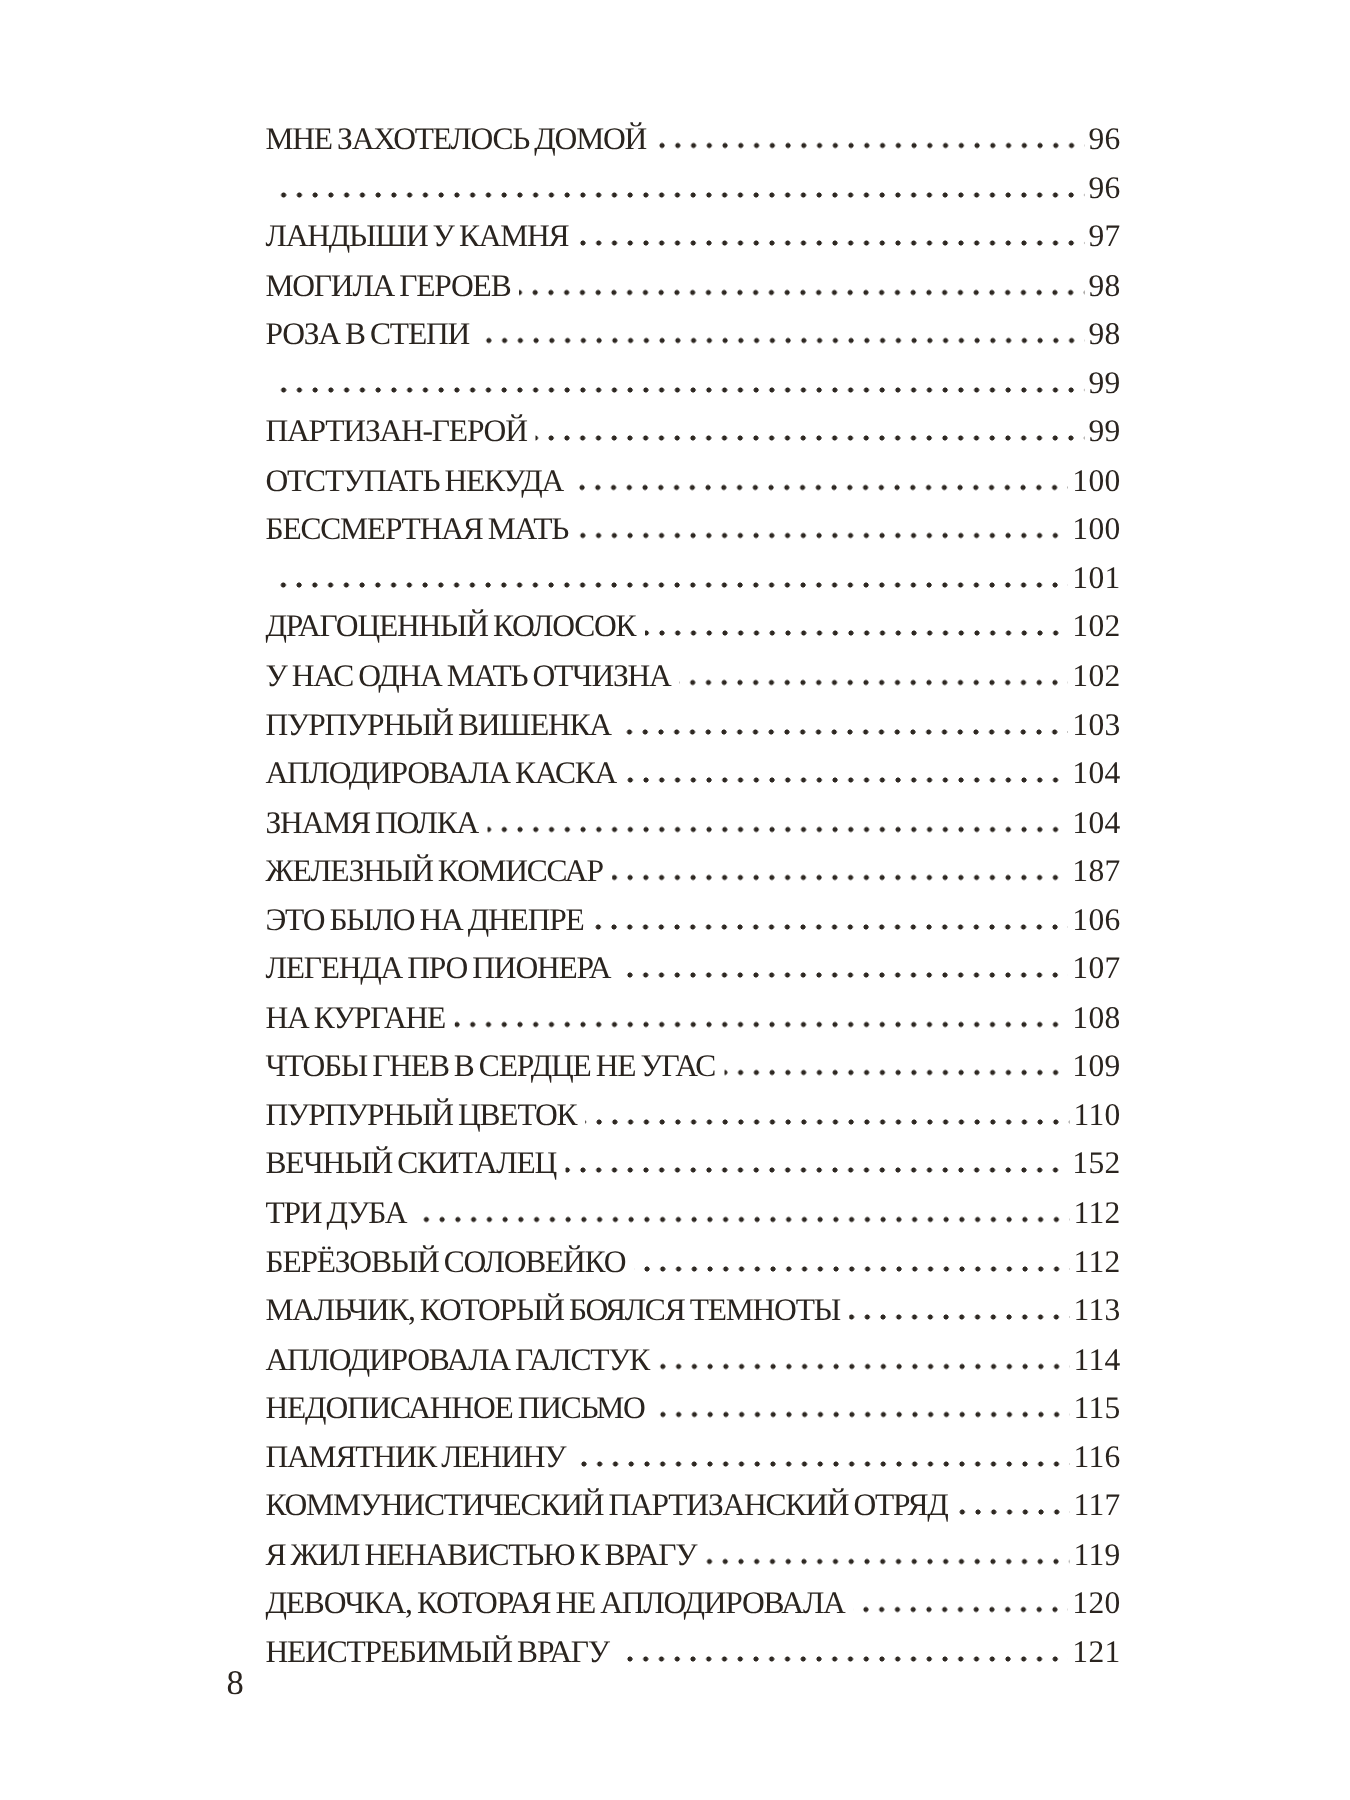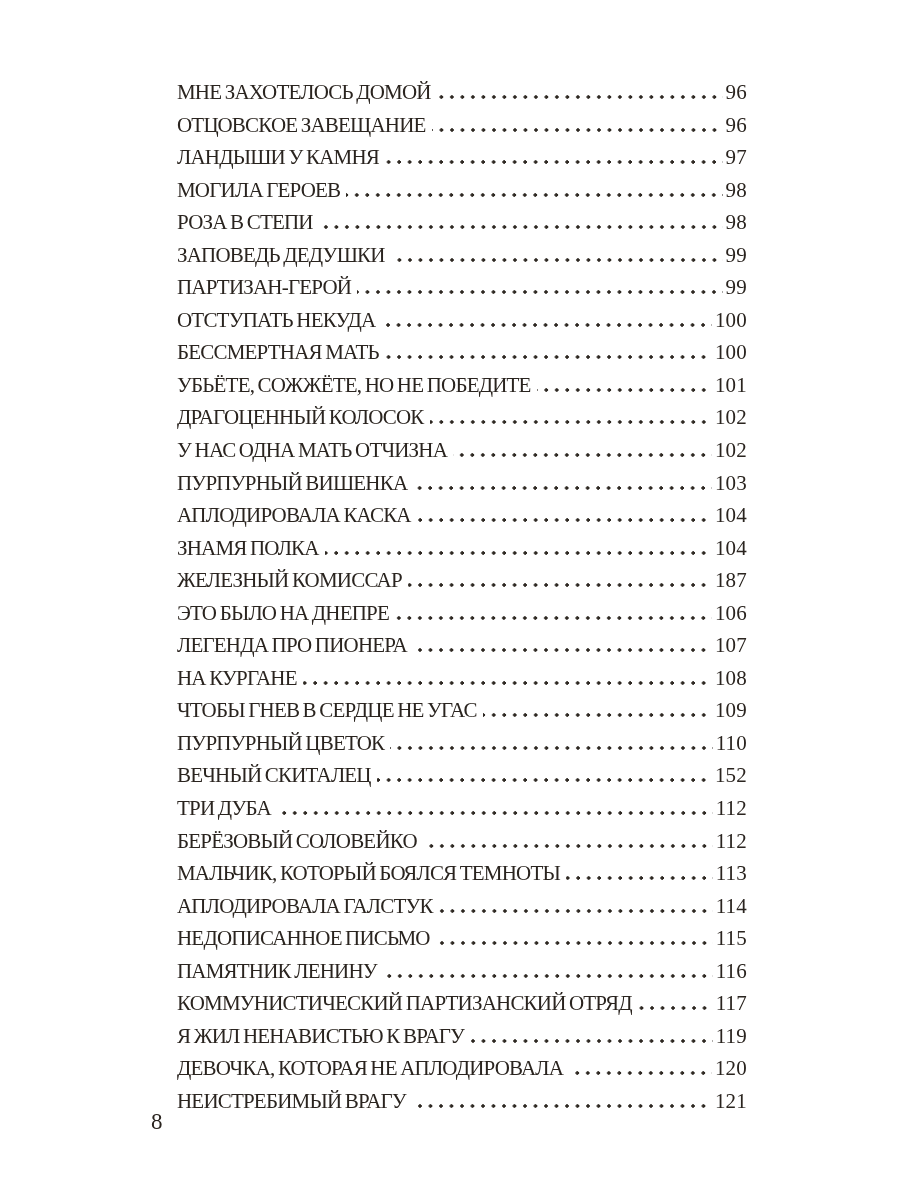--- a/index.html
+++ b/index.html
@@ -64,21 +64,20 @@
 
 <div class="page">
   <div class="toc" id="toc-list">
   <div class="row">
     <span class="title">МНЕ ЗАХОТЕЛОСЬ ДОМОЙ</span>
     <span class="leader"></span>
     <span class="pnum">96</span>
   </div>
 
   <div class="row">
-    <span class="title">ОТЦОВСКОЕ ЗАВЕЩАНИЕ</span>
     <span class="leader"></span>
     <span class="pnum">96</span>
   </div>
 
   <div class="row">
     <span class="title">ЛАНДЫШИ У КАМНЯ</span>
     <span class="leader"></span>
     <span class="pnum">97</span>
   </div>
 
@@ -88,21 +87,20 @@
     <span class="pnum">98</span>
   </div>
 
   <div class="row">
     <span class="title">РОЗА В СТЕПИ</span>
     <span class="leader"></span>
     <span class="pnum">98</span>
   </div>
 
   <div class="row">
-    <span class="title">ЗАПОВЕДЬ ДЕДУШКИ</span>
     <span class="leader"></span>
     <span class="pnum">99</span>
   </div>
 
   <div class="row">
     <span class="title">ПАРТИЗАН-ГЕРОЙ</span>
     <span class="leader"></span>
     <span class="pnum">99</span>
   </div>
 
@@ -112,21 +110,20 @@
     <span class="pnum">100</span>
   </div>
 
   <div class="row">
     <span class="title">БЕССМЕРТНАЯ МАТЬ</span>
     <span class="leader"></span>
     <span class="pnum">100</span>
   </div>
 
   <div class="row">
-    <span class="title">УБЬЁТЕ, СОЖЖЁТЕ, НО НЕ ПОБЕДИТЕ</span>
     <span class="leader"></span>
     <span class="pnum">101</span>
   </div>
 
   <div class="row">
     <span class="title">ДРАГОЦЕННЫЙ КОЛОСОК</span>
     <span class="leader"></span>
     <span class="pnum">102</span>
   </div>
 

